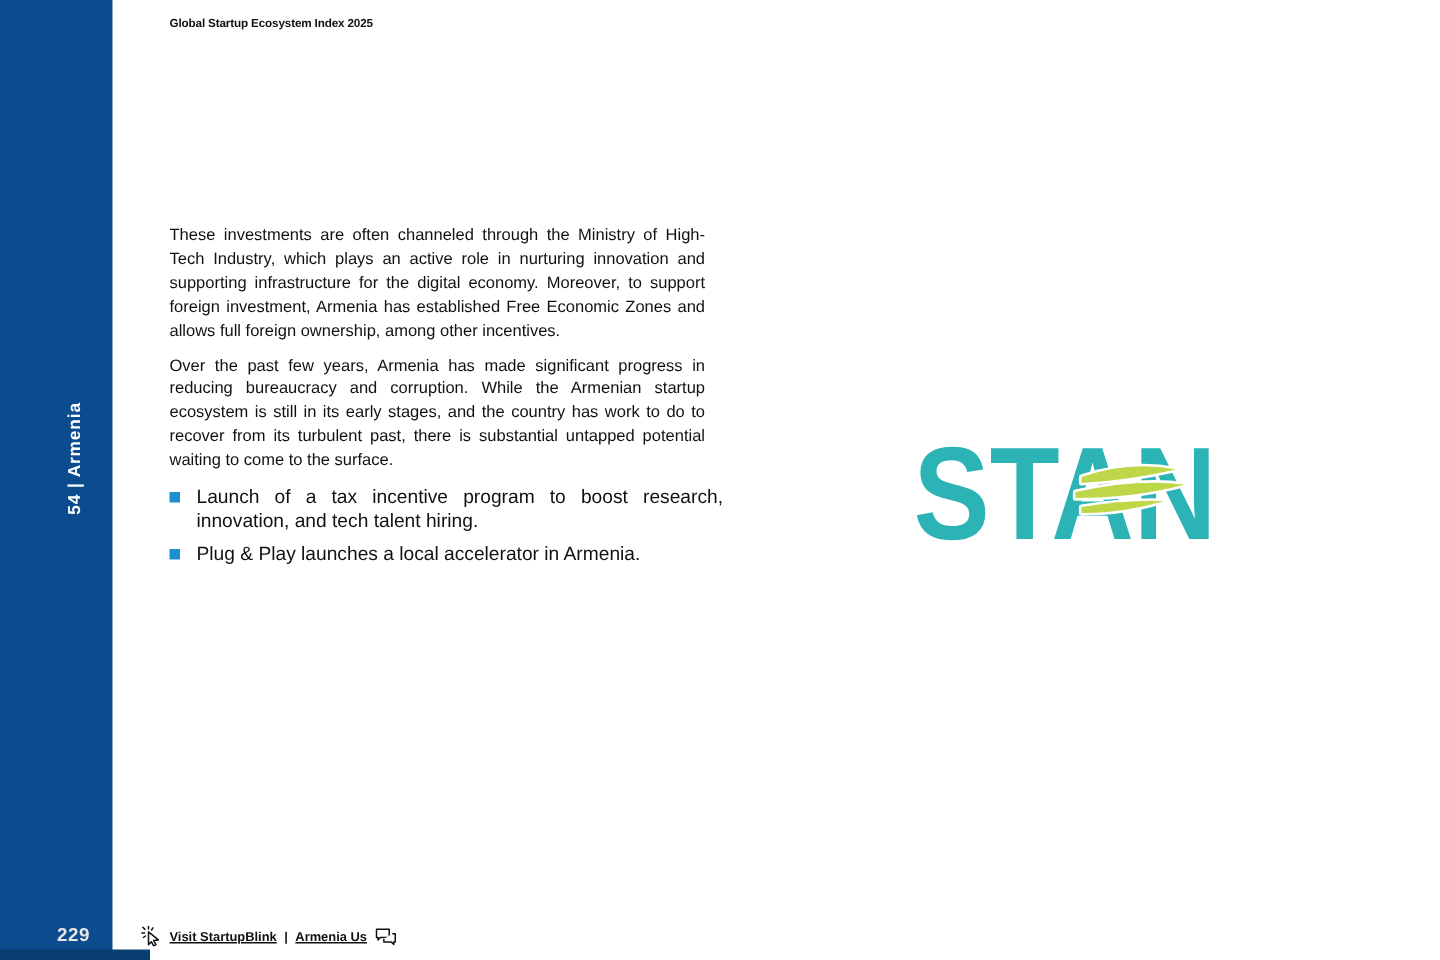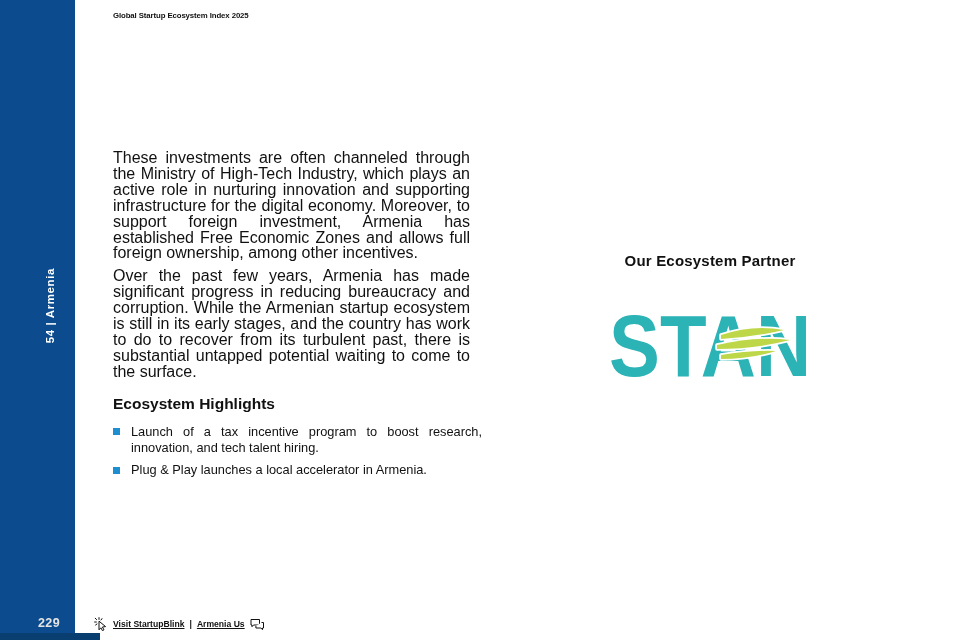--- a/index.html
+++ b/index.html
@@ -13,21 +13,21 @@
     position:absolute;top:268px;right:19px;
     writing-mode:vertical-rl;transform:rotate(180deg);
     color:#fff;font-weight:bold;font-size:11.5px;letter-spacing:.6px;white-space:nowrap;
   }
   .page-num{position:absolute;bottom:10px;right:15px;color:#e5e5e5;font-weight:bold;font-size:12.5px;letter-spacing:.4px;}
   .sidebar-bottom-edge{position:absolute;left:0;bottom:0;width:100px;height:7px;background:#093e70;}
   
   .doc-header{position:absolute;left:113px;top:11px;font-size:7.8px;font-weight:bold;letter-spacing:-.1px;}
   
   .main-col{position:absolute;left:113px;top:150px;width:369px;}
-  .main-col p{margin:0 12px 7px 0;font-size:16px;line-height:15.9px;text-align:justify;}
+  .main-col p{margin:0 12px 7px 0;font-size:11px;line-height:15.9px;text-align:justify;}
   .highlights-title{margin:15px 0 11px 0;font-size:15.5px;font-weight:bold;}
   .highlights{list-style:none;margin:0;padding:0;}
   .highlights li{display:flex;gap:11px;margin-bottom:6.5px;}
   .bullet{flex:none;width:7px;height:7px;margin-top:4.5px;background:#1d8ecf;}
   .hl-text{flex:1;font-size:12.8px;line-height:15.9px;text-align:justify;}
   
   .partner{position:absolute;left:600px;top:252px;width:220px;text-align:center;}
   .partner-title{margin:0;font-size:15px;font-weight:bold;letter-spacing:.2px;}
   .logo{margin-top:39px;position:relative;display:inline-block;}
   .logo-sub{margin-top:-9px;font-size:12px;line-height:14px;color:#b4b7b9;letter-spacing:.4px;white-space:nowrap;}
@@ -50,35 +50,33 @@
     <div class="page-num">229</div>
     <div class="sidebar-bottom-edge"></div>
   </aside>
 
   <div class="doc-header">Global Startup Ecosystem Index 2025</div>
 
   <main class="main-col">
     <p>These investments are often channeled through the Ministry of High-Tech Industry, which plays an active role in nurturing innovation and supporting infrastructure for the digital economy. Moreover, to support foreign investment, Armenia has established Free Economic Zones and allows full foreign ownership, among other incentives.</p>
     <p>Over the past few years, Armenia has made significant progress in reducing bureaucracy and corruption. While the Armenian startup ecosystem is still in its early stages, and the country has work to do to recover from its turbulent past, there is substantial untapped potential waiting to come to the surface.</p>
 
-    <h2 class="highlights-title">Ecosystem Highlights</h2>
     <ul class="highlights">
       <li>
         <span class="bullet"></span>
         <span class="hl-text">Launch of a tax incentive program to boost research, innovation, and tech talent hiring.</span>
       </li>
       <li>
         <span class="bullet"></span>
         <span class="hl-text">Plug &amp; Play launches a local accelerator in Armenia.</span>
       </li>
     </ul>
   </main>
 
   <section class="partner">
-    <h2 class="partner-title">Our Ecosystem Partner</h2>
     <div class="logo">
       <svg width="210" height="74" viewBox="0 0 210 74">
         <text x="105" y="68" text-anchor="middle" textLength="202" lengthAdjust="spacingAndGlyphs" font-family="Liberation Sans, sans-serif" font-weight="bold" font-size="88" fill="#2bb3b6">STAN</text>
         <g fill="#bed748" stroke="#ffffff" stroke-width="3.5" stroke-linejoin="round" paint-order="stroke">
           <path d="M116 27 Q148 16 179 22 Q149 29 116 31 Z"></path>
           <path d="M112 37 Q152 28 185 32 Q151 41 112 41 Z"></path>
           <path d="M116 47 Q147 42 171 43 Q145 51 116 51 Z"></path>
         </g>
       </svg>
     </div>

